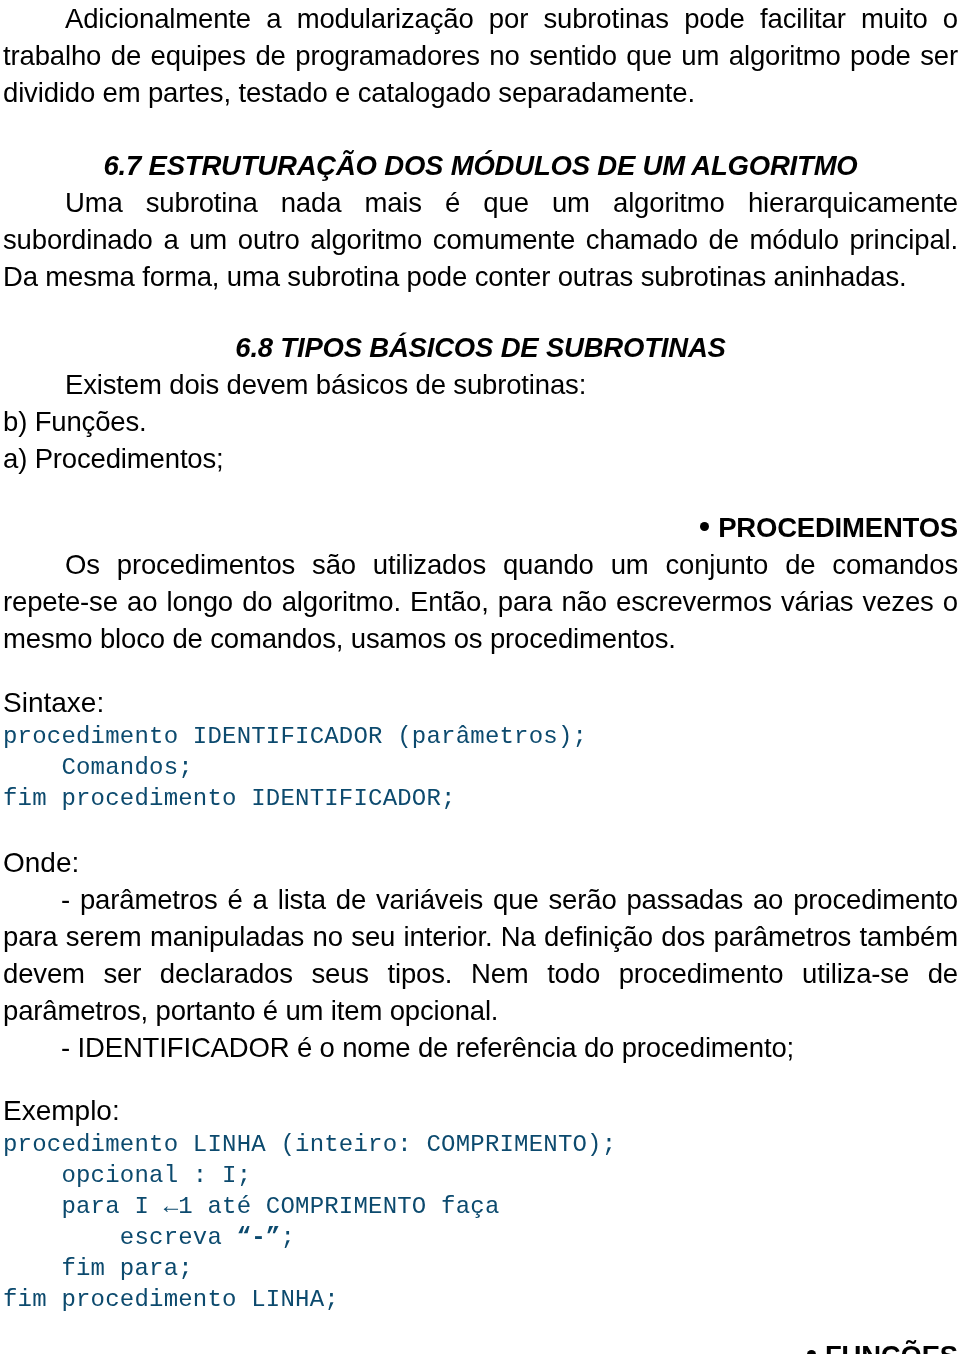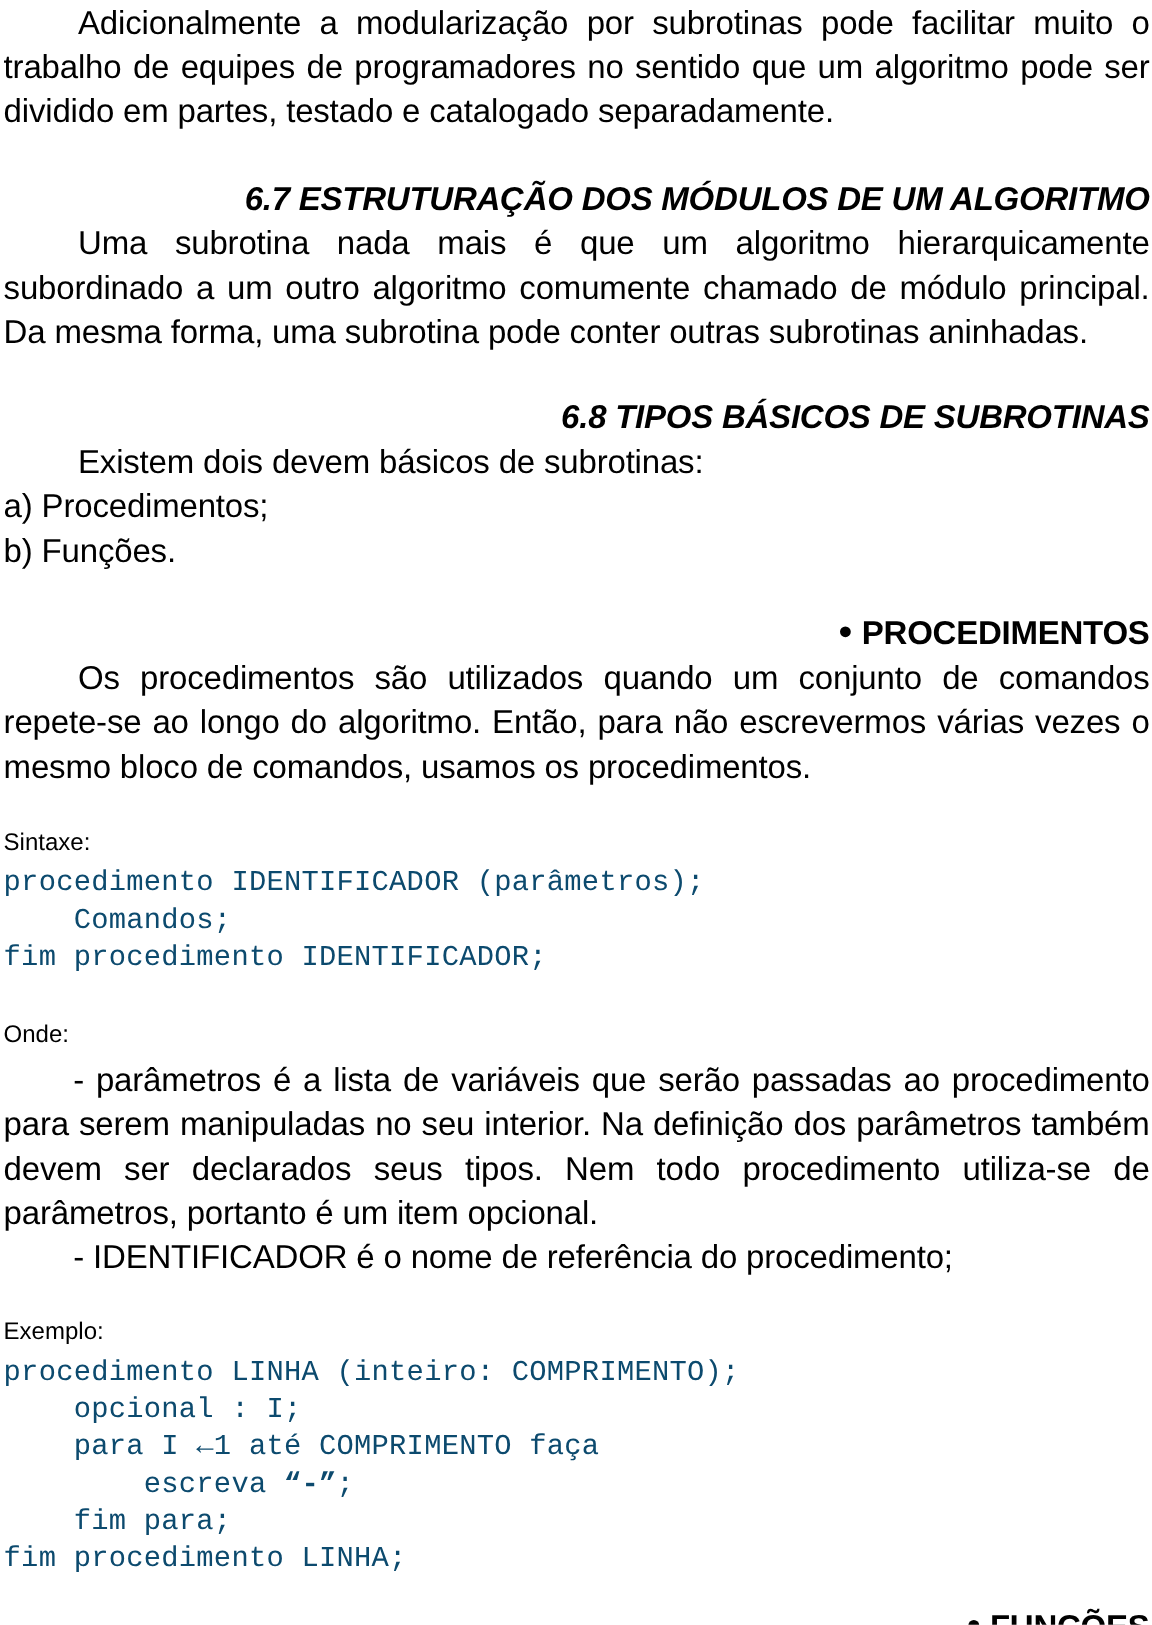--- a/index.html
+++ b/index.html
@@ -52,21 +52,21 @@
     text-align: left;
   }
 
   
   .heading {
     font-family: "Liberation Sans", sans-serif;
     font-size: 27.5px;
     line-height: 36px;
     font-weight: bold;
     font-style: italic;
-    text-align: right;
+    text-align: center;
     margin: 0;
     letter-spacing: -0.2px;
   }
 
   
   .bullet-heading {
     font-family: "Liberation Sans", sans-serif;
     font-size: 27.5px;
     line-height: 36px;
     font-weight: bold;
@@ -82,21 +82,21 @@
     border-radius: 50%;
     background: #000;
     vertical-align: 0.22em;
     margin-right: 9px;
     margin-left: 2px;
   }
 
   
   .label {
     font-family: "Liberation Sans", sans-serif;
-    font-size: 20px;
+    font-size: 28px;
     line-height: 37px;
     margin: 0;
     text-align: left;
   }
 
   
   .code {
     font-family: "Liberation Mono", "DejaVu Sans Mono", monospace;
     font-size: 24px;
     line-height: 31px;
@@ -126,22 +126,22 @@
 
     <div class="sp-2"></div>
 
     <h2 class="heading">6.7 ESTRUTURAÇÃO DOS MÓDULOS DE UM ALGORITMO</h2>
     <p class="para indent">Uma subrotina nada mais é que um algoritmo hierarquicamente subordinado a um outro algoritmo comumente chamado de módulo principal. Da mesma forma, uma subrotina pode conter outras subrotinas aninhadas.</p>
 
     <div class="sp-9"></div>
 
     <h2 class="heading">6.8 TIPOS BÁSICOS DE SUBROTINAS</h2>
     <p class="para indent left">Existem dois devem básicos de subrotinas:</p>
+    <p class="para left noindent">b) Funções.</p>
     <p class="para left noindent">a) Procedimentos;</p>
-    <p class="para left noindent">b) Funções.</p>
 
     <div class="sp-7"></div>
 
     <div class="bullet-heading">
       <span class="bullet-dot"></span><span>PROCEDIMENTOS</span>
     </div>
     <p class="para indent">Os procedimentos são utilizados quando um conjunto de comandos repete-se ao longo do algoritmo. Então, para não escrevermos várias vezes o mesmo bloco de comandos, usamos os procedimentos.</p>
 
     <div class="sp-4"></div>
 

